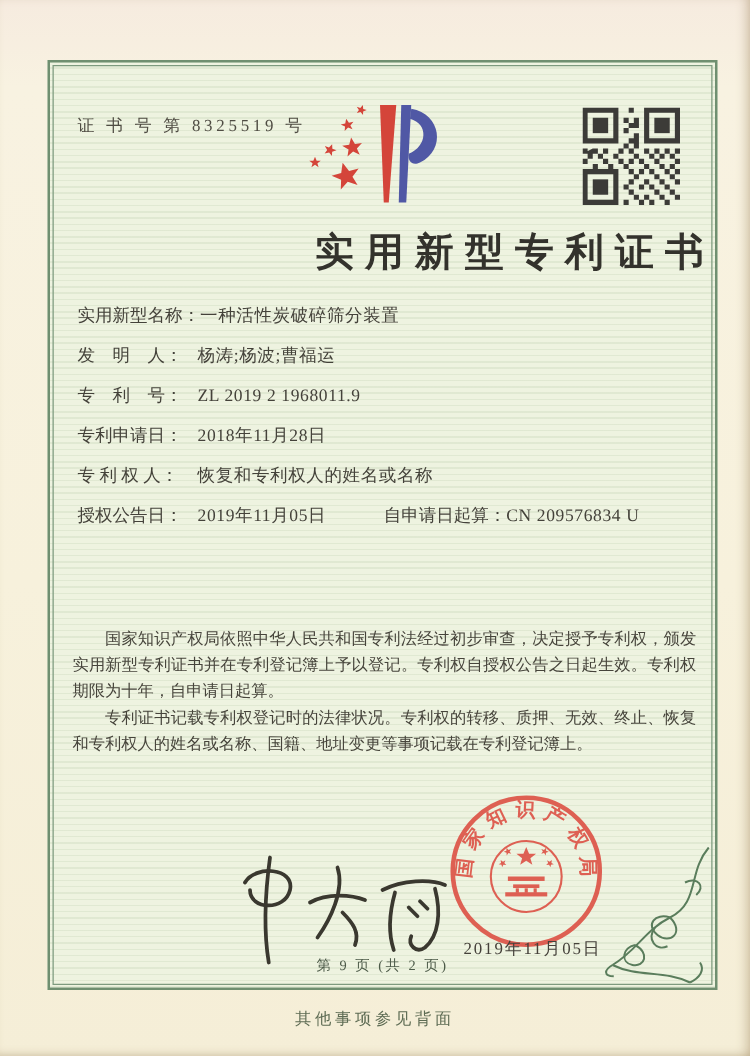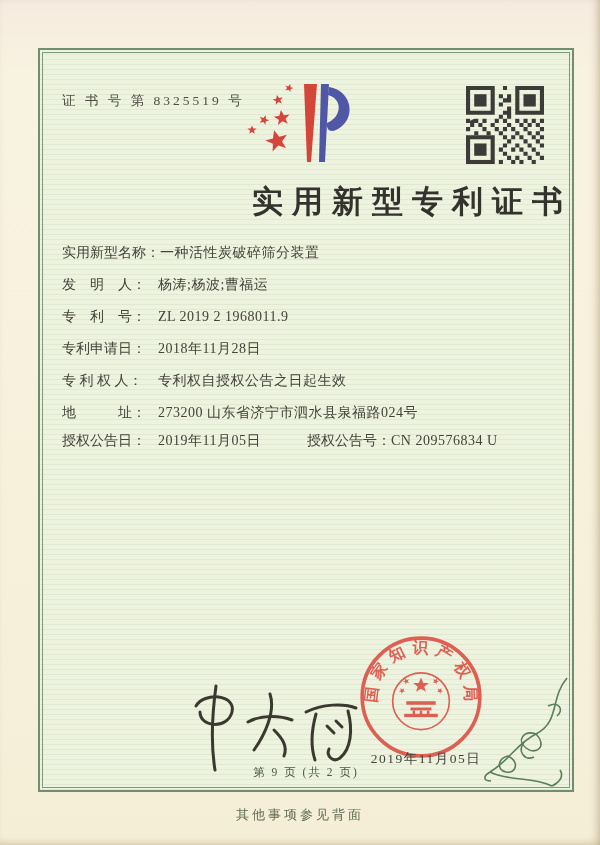--- a/index.html
+++ b/index.html
@@ -102,30 +102,31 @@
       <div class="field-row">
         <span class="flabel">发　明　人：</span><span class="fvalue">杨涛;杨波;曹福运</span>
       </div>
       <div class="field-row">
         <span class="flabel">专　利　号：</span><span class="fvalue">ZL 2019 2 1968011.9</span>
       </div>
       <div class="field-row">
         <span class="flabel">专利申请日：</span><span class="fvalue">2018年11月28日</span>
       </div>
       <div class="field-row">
-        <span class="flabel">专 利 权 人：</span><span class="fvalue">专利权自授权公告之日起生效</span>
-      </div>
-      <div class="field-row tight">
-        <span class="flabel">地　　　址：</span><span class="fvalue">273200 山东省济宁市泗水县泉福路024号</span>
+        <span class="flabel">专 利 权 人：</span><span class="fvalue">恢复和专利权人的姓名或名称</span>
       </div>
       <div class="field-row">
-        <span class="flabel">授权公告日：</span><span class="fvalue">2019年11月05日</span><span class="pair2"><span class="flabel" style="min-width:0">授权公告号：</span><span class="fvalue">CN 209576834 U</span></span>
+        <span class="flabel">授权公告日：</span><span class="fvalue">2019年11月05日</span><span class="pair2"><span class="flabel" style="min-width:0">自申请日起算：</span><span class="fvalue">CN 209576834 U</span></span>
       </div>
     </div>
 
+    <div class="body-text">
+      <p>国家知识产权局依照中华人民共和国专利法经过初步审查，决定授予专利权，颁发实用新型专利证书并在专利登记簿上予以登记。专利权自授权公告之日起生效。专利权期限为十年，自申请日起算。</p>
+      <p>专利证书记载专利权登记时的法律状况。专利权的转移、质押、无效、终止、恢复和专利权人的姓名或名称、国籍、地址变更等事项记载在专利登记簿上。</p>
+    </div>
 
 
     <svg class="signature" viewBox="0 0 200 108">
       <g fill="none" stroke="#3a382f" stroke-width="3" stroke-linecap="round">
         <path d="M38 12 C35 34 32 66 37 96"></path>
         <path d="M18 32 C26 18 58 20 54 38 C50 55 22 54 22 38"></path>
         <path d="M92 20 C98 38 86 62 76 76"></path>
         <path d="M70 48 C84 40 104 42 114 46"></path>
         <path d="M96 56 C104 64 110 72 106 82"></path>
         <path d="M128 38 C144 30 166 29 178 34"></path>

